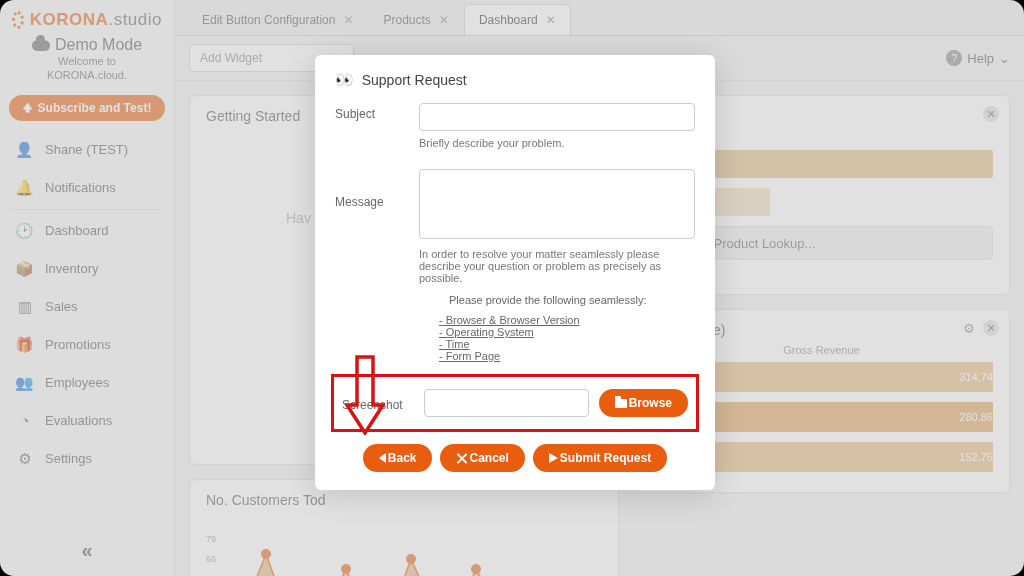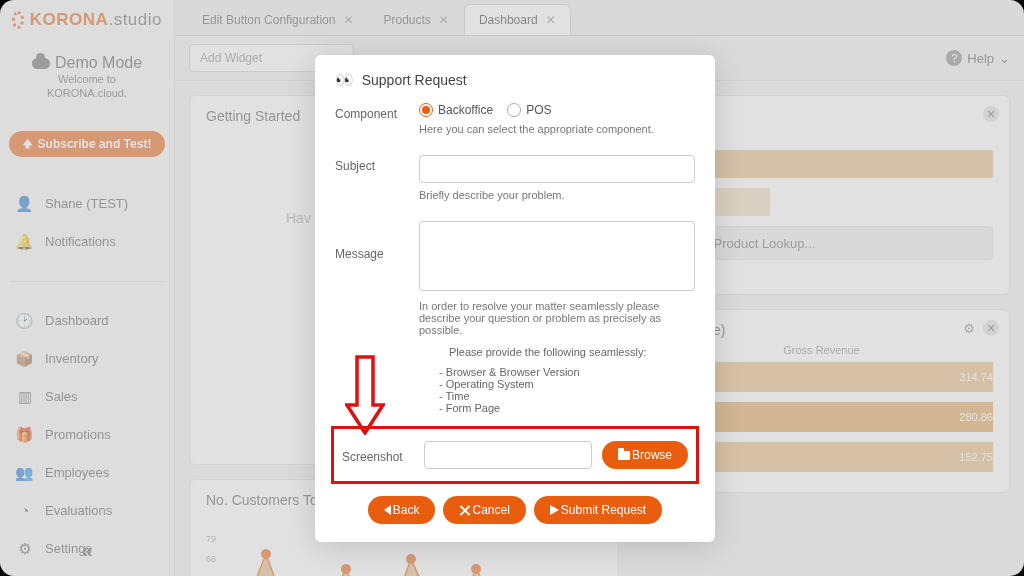--- a/index.html
+++ b/index.html
@@ -1,19 +1,19 @@
 <!DOCTYPE html>
 <html><head>
 <meta charset="utf-8">
 <style>
   * { box-sizing: border-box; margin: 0; padding: 0; font-family: Arial, sans-serif; }
   body { background: #f0f0f0; width: 1024px; height: 576px; overflow: hidden; position: relative; font-size: 13px; color: #555; }
   .rounded-corners-overlay { position: absolute; inset:0; border-radius: 14px; box-shadow: 0 0 0 20px #000; pointer-events:none; z-index:9999;}
   
-  .sidebar { position: absolute; left:0; top:0; bottom:0; width: 175px; background: #f5f5f5; border-right:1px solid #ddd; display:flex; flex-direction:column;gap:18px;}
+  .sidebar { position: absolute; left:0; top:0; bottom:0; width: 175px; background: #f5f5f5; border-right:1px solid #ddd; display:flex; flex-direction:column;}
   .logo { display:flex; align-items:center; padding:10px 12px 6px; color:#e95d0f; font-weight:bold; font-size:17px; letter-spacing:.5px;}
   .logo .cog { width:18px;height:18px;border:3px dotted #e95d0f;border-radius:50%;margin-right:6px;}
   .logo .studio{color:#666;font-weight:normal;text-align:right;}
   .demo-block{text-align:center;padding:0 10px 8px;}
   .demo-title{display:flex;align-items:center;justify-content:center;gap:5px;font-size:16px;color:#555;}
   .cloud-icon{width:18px;height:11px;background:#666;border-radius:10px;position:relative;}
   .cloud-icon::before{content:"";position:absolute;left:4px;top:-5px;width:9px;height:9px;background:#666;border-radius:50%;}
   .demo-sub{font-size:11px;color:#666;line-height:1.3;}
   .subscribe-btn{display:flex;align-items:center;justify-content:center;gap:5px;margin:4px auto 10px;background:#e95d0f;color:#fff;border:none;border-radius:14px;padding:6px 14px;font-size:12px;font-weight:bold;cursor:pointer;}
   .rocket{width:10px;height:10px;background:#fff;clip-path:polygon(50% 0,100% 70%,70% 70%,70% 100%,30% 100%,30% 70%,0 70%);display:inline-block;}
@@ -64,25 +64,25 @@
   .flabel{width:72px;color:#666;padding-top:4px;font-size:12px;}
   .fcontent{flex:1;}
   .radios{display:flex;gap:14px;align-items:center;}
   .radio{display:flex;align-items:center;gap:5px;font-size:12px;color:#555;}
   .rdot{width:14px;height:14px;border:1px solid #aaa;border-radius:50%;display:flex;align-items:center;justify-content:center;}
   .rdot.sel{border-color:#e95d0f;}
   .rdot.sel::after{content:"";width:8px;height:8px;border-radius:50%;background:#e95d0f;}
   .hint{font-size:11px;color:#777;margin-top:6px;margin-bottom:14px;}
   .tinput{width:100%;border:1px solid #ccc;border-radius:4px;padding:6px 8px;font-size:12px;}
   .tarea{width:100%;height:70px;border:1px solid #ccc;border-radius:4px;padding:6px 8px;font-size:12px;resize:none;}
-  .info-list{font-size:11px;color:#666;padding-left:20px;}
+  .info-list{font-size:11px;color:#666;padding-left:20px;text-decoration:underline;}
   .info-head{font-size:11px;color:#666;padding-left:30px;margin-bottom:8px;}
   .shot-row{display:flex;align-items:center;gap:10px;border:3px solid #d91212;padding:12px 8px;margin:12px -4px 12px;}
   .shot-row .tinput{flex:1;}
-  .obtn{background:#e95d0f;color:#fff;border:none;border-radius:16px;padding:7px 16px;font-size:12px;font-weight:normal;display:inline-flex;align-items:center;gap:2px;cursor:pointer;}
+  .obtn{background:#e95d0f;color:#fff;border:none;border-radius:16px;padding:7px 16px;font-size:12px;font-weight:bold;display:inline-flex;align-items:center;gap:2px;cursor:pointer;}
   .mbtns{display:flex;gap:8px;justify-content:center;margin-top:6px;}
   .ico-tri{width:0;height:0;border-top:5px solid transparent;border-bottom:5px solid transparent;border-right:7px solid #fff;}
   .ico-x{width:11px;height:11px;position:relative;}
   .ico-x::before,.ico-x::after{content:"";position:absolute;left:5px;top:-1px;width:2px;height:13px;background:#fff;transform:rotate(45deg);}
   .ico-x::after{transform:rotate(-45deg);}
   .ico-plane{width:0;height:0;border-top:5px solid transparent;border-bottom:5px solid transparent;border-left:9px solid #fff;}
   .ico-folder{width:12px;height:9px;background:#fff;border-radius:1px;position:relative;}
   .ico-folder::before{content:"";position:absolute;left:0;top:-3px;width:6px;height:3px;background:#fff;border-radius:1px 1px 0 0;}
   .red-arrow{position:absolute;left:30px;top:300px;z-index:70;}
   .red-arrow svg{stroke:#d91212;fill:none;stroke-width:3.5;}
@@ -251,36 +251,20 @@
   </div>
 </div>
 
 <div class="overlay"></div>
 <div class="modal">
   <div class="modal-title">
       <span class="emoji">👀</span>
       <span>Support Request</span>
     </div>
 
-  <div class="frow">
-    <div class="flabel">Component</div>
-    <div class="fcontent">
-      <div class="radios">
-        <label class="radio">
-            <span class="rdot sel"></span>
-            <span>Backoffice</span>
-          </label>
-        <label class="radio">
-            <span class="rdot"></span>
-            <span>POS</span>
-          </label>
-      </div>
-      <div class="hint">Here you can select the appropriate component.</div>
-    </div>
-  </div>
 
   <div class="frow">
     <div class="flabel">Subject</div>
     <div class="fcontent">
       <input class="tinput" style="">
       <div class="hint">Briefly describe your problem.</div>
     </div>
   </div>
 
   <div class="frow">

